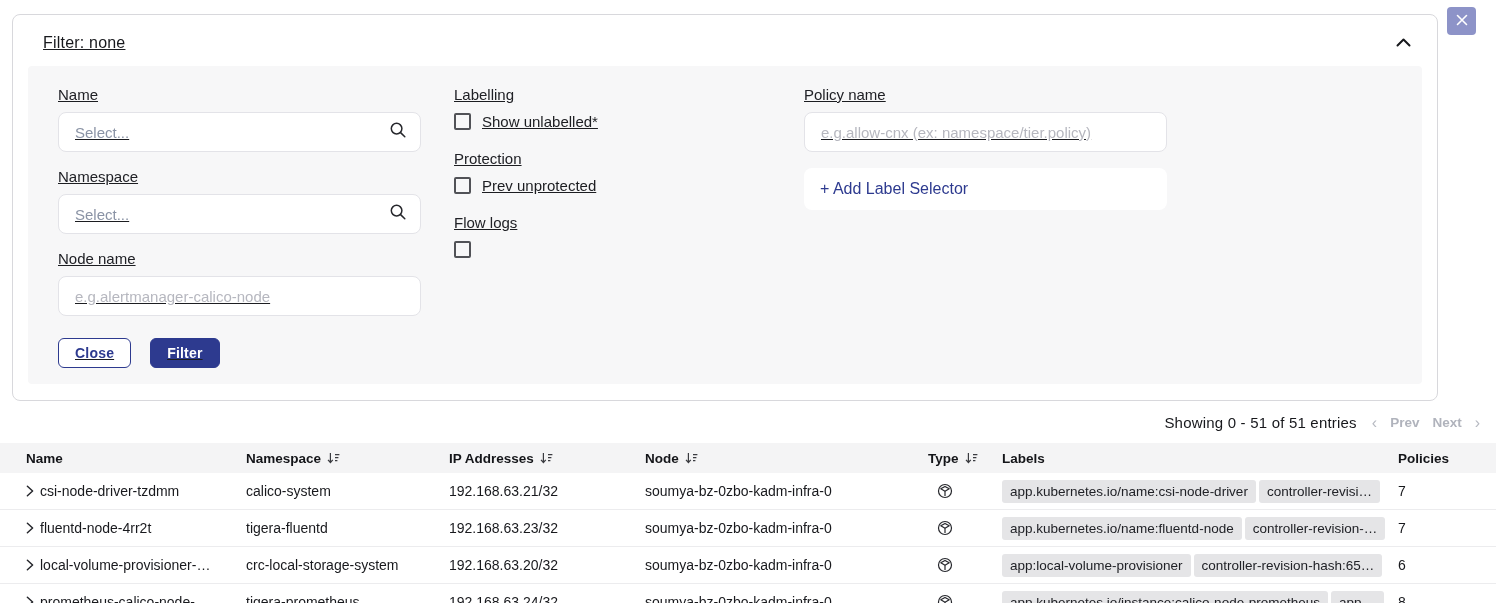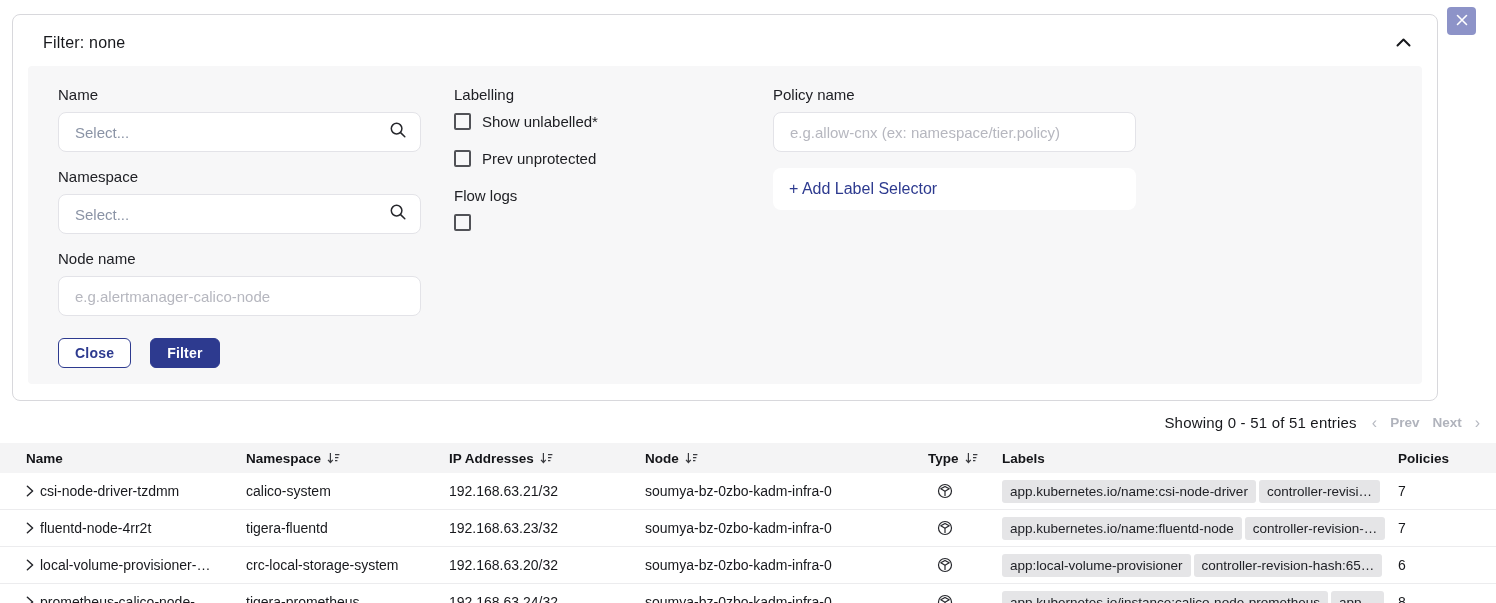--- a/index.html
+++ b/index.html
@@ -5,21 +5,21 @@
   * { box-sizing: border-box; }
   html,body { margin:0; padding:0; }
   body {
     width:1496px; height:603px; overflow:hidden;
     background:#ffffff;
     font-family:"Liberation Sans", sans-serif;
     color:#1c1d21;
   }
 
   
-  .filter-area { position:relative; padding:14px 12px 0 12px; }
+  .filter-area { position:relative; padding:14px 12px 0 12px;text-decoration:underline; }
   .filter-card {
     width:1426px; background:#fff;
     border:1px solid #d8d8dc; border-radius:8px;
   }
   .card-header {
     display:flex; align-items:center; justify-content:space-between;
     padding:16px 22px 12px 30px;
   }
   .card-title { font-size:16px; color:#17181c; letter-spacing:.2px; }
   .collapse-btn { background:none; border:none; cursor:pointer; padding:4px; display:flex; }
@@ -32,21 +32,21 @@
   }
 
   .card-body {
     margin:0 15px 16px 15px;
     background:#f7f7f8; border-radius:4px;
     padding:20px 20px 16px 30px;
     display:flex; align-items:flex-start;
   }
   .fcol1 { width:363px; flex:none; }
   .fcol2 { width:306px; flex:none; margin-left:33px; }
-  .fcol3 { width:363px; flex:none; margin-left:13px; }
+  .fcol3 { width:363px; flex:none; margin-left:44px; }
 
   .field-label { font-size:15px; color:#202126; margin:0 0 9px 0; }
   .group-label { font-size:15px; color:#202126; margin:0 0 10px 0; }
 
   .input-box {
     height:40px; width:100%; background:#fff;
     border:1px solid #e3e3e8; border-radius:8px;
     display:flex; align-items:center; padding:0 13px 0 14px;
     margin-bottom:16px;
   }
@@ -169,20 +169,21 @@
         </div>
       </div>
 
       <div class="fcol2">
         <div class="group-label">Labelling</div>
         <div class="check-row">
           <span class="box"></span>
           <span class="cb-label">Show unlabelled*</span>
         </div>
 
+        <div class="group-label">Protection</div>
         <div class="check-row">
           <span class="box"></span>
           <span class="cb-label">Prev unprotected</span>
         </div>
 
         <div class="group-label">Flow logs</div>
         <div class="check-row" style="margin-bottom:0;">
           <span class="box"></span>
         </div>
       </div>

